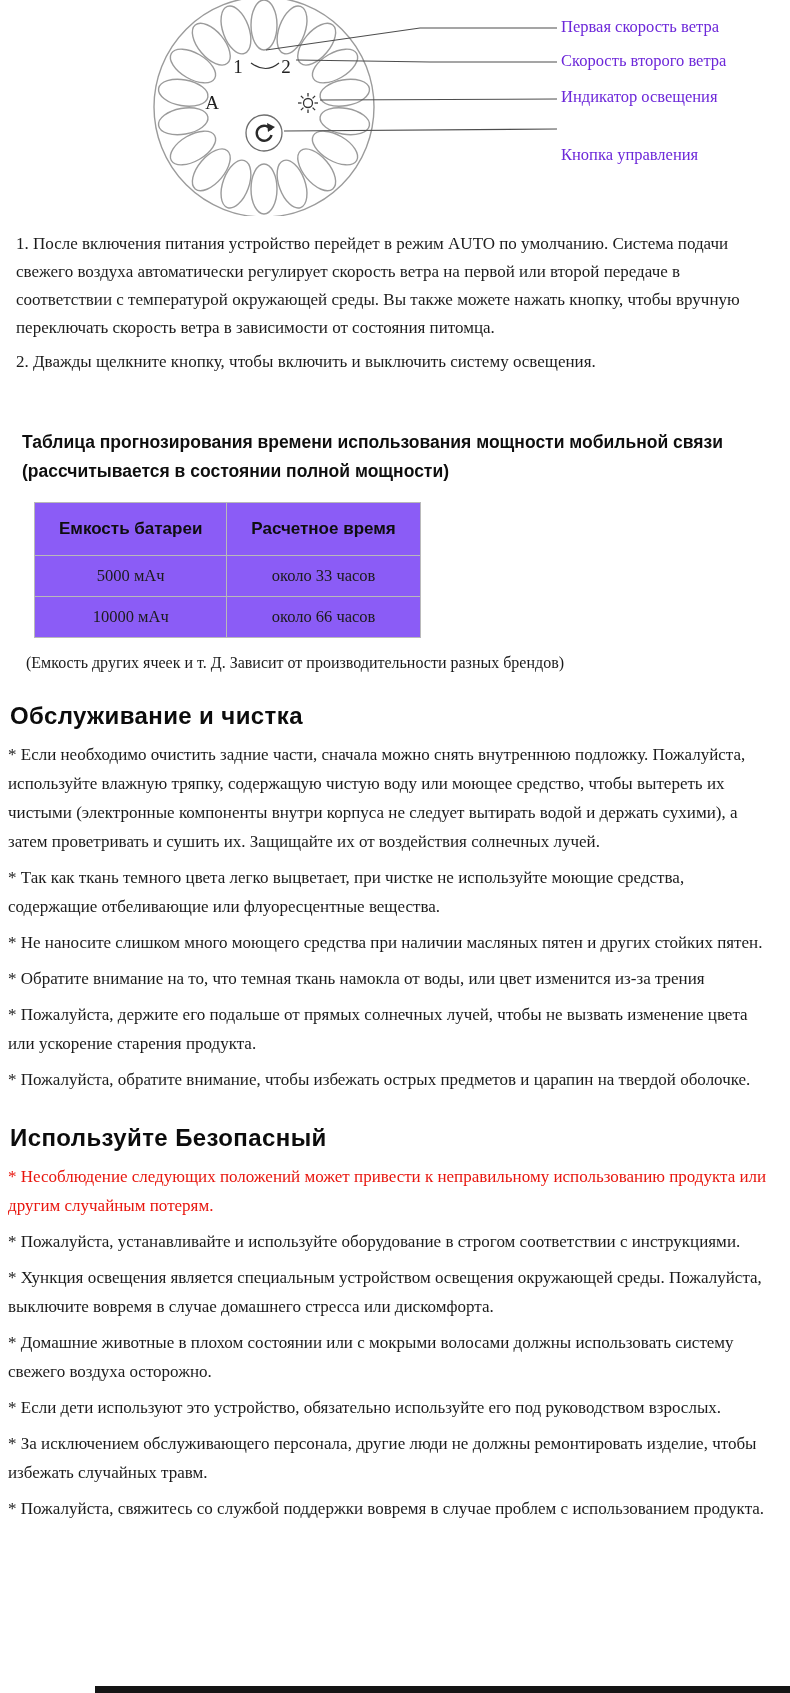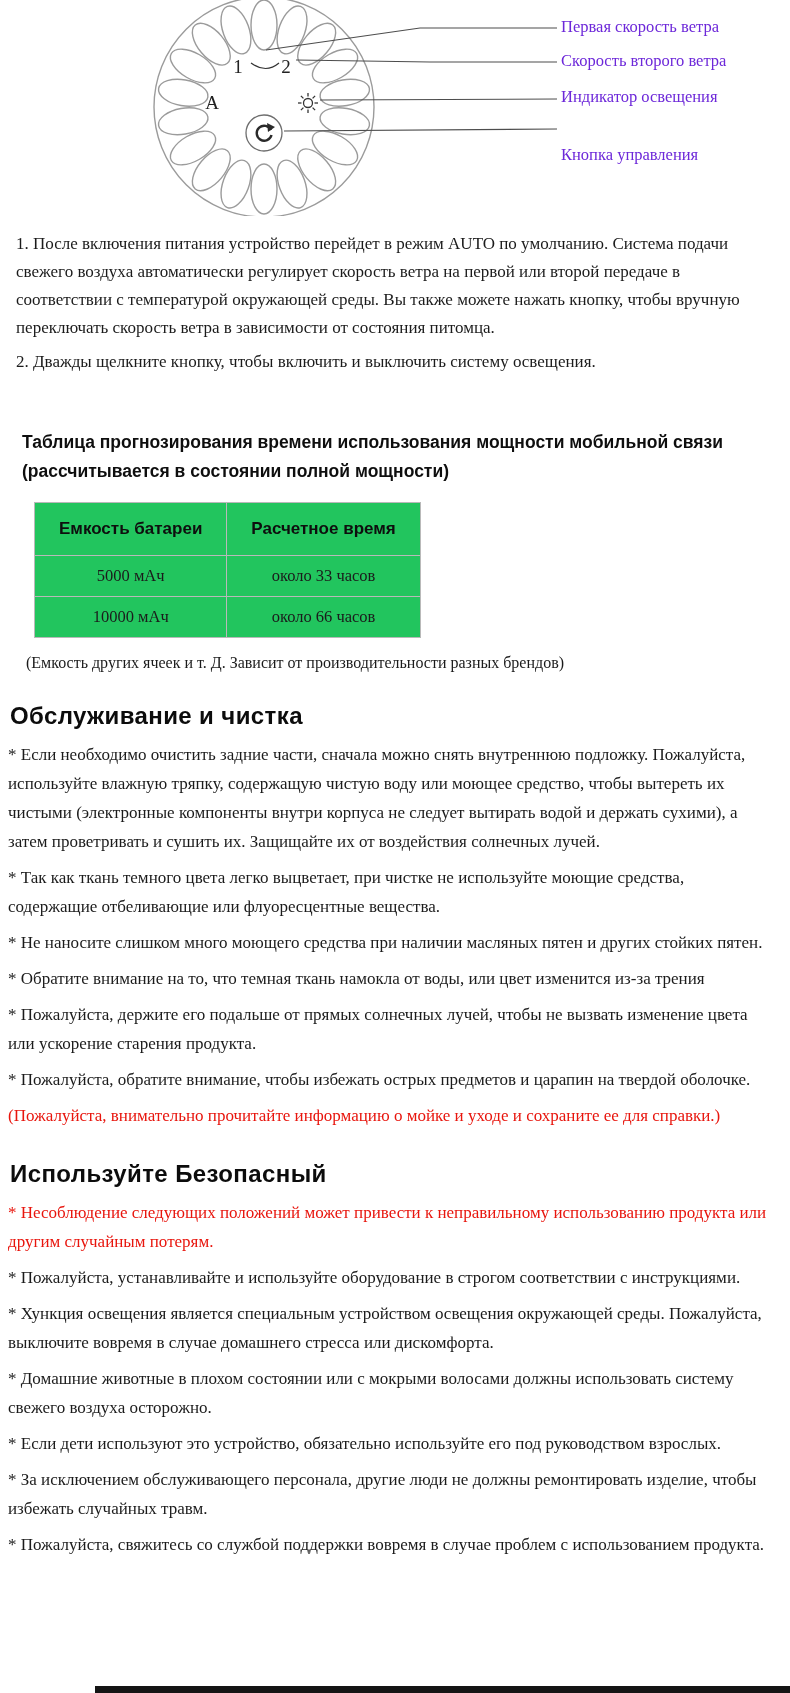--- a/index.html
+++ b/index.html
@@ -14,21 +14,21 @@
   .callout.c2 { top:51px; }
   .callout.c3 { top:87px; }
   .callout.c4 { top:117px;margin-top:28px; }
 
   
   .instructions { padding:14px 18px 0 16px; }
   .instructions p { margin:0 0 6px 0; font-size:17px; line-height:28px; }
 
   .battery { margin-top:52px; padding:0 18px 0 22px; }
   .battery-title div { font-family:"Liberation Sans", sans-serif; font-weight:700; font-size:17.5px; line-height:29px; color:#0e0e0e; }
-  table.battery-table { border-collapse:collapse; margin:16px 0 0 12px; background:#22c55e; }
+  table.battery-table { border-collapse:collapse; margin:16px 0 0 12px; background:#8b5cf6; }
   .battery-table th, .battery-table td { border:1px solid #b9b9b9; text-align:center; }
   .battery-table th { font-family:"Liberation Sans", sans-serif; font-weight:700; font-size:17px; padding:16px 24px; color:#0e0e0e; min-width:125px; }
   .battery-table td { font-family:"Liberation Serif", serif; font-size:16.5px; padding:10px 24px; }
   .battery-note { margin:16px 0 0 4px; font-size:16px; }
 
   .section-heading { font-family:"Liberation Sans", sans-serif; font-weight:700; font-size:24px; letter-spacing:.4px; color:#0c0c0c; margin:30px 0 10px 0; padding:0 16px 0 10px; }
   .body-text { padding:0 20px 0 8px; }
   .body-text p { margin:0 0 7px 0; font-size:17px; line-height:29px; }
   .red { color:#e8150d; }
 
@@ -140,21 +140,20 @@
   </section>
 
   <h2 class="section-heading">Обслуживание и чистка</h2>
   <section class="body-text">
     <p>* Если необходимо очистить задние части, сначала можно снять внутреннюю подложку. Пожалуйста, используйте влажную тряпку, содержащую чистую воду или моющее средство, чтобы вытереть их чистыми (электронные компоненты внутри корпуса не следует вытирать водой и держать сухими), а затем проветривать и сушить их. Защищайте их от воздействия солнечных лучей.</p>
     <p>* Так как ткань темного цвета легко выцветает, при чистке не используйте моющие средства, содержащие отбеливающие или флуоресцентные вещества.</p>
     <p>* Не наносите слишком много моющего средства при наличии масляных пятен и других стойких пятен.</p>
     <p>* Обратите внимание на то, что темная ткань намокла от воды, или цвет изменится из-за трения</p>
     <p>* Пожалуйста, держите его подальше от прямых солнечных лучей, чтобы не вызвать изменение цвета или ускорение старения продукта.</p>
     <p>* Пожалуйста, обратите внимание, чтобы избежать острых предметов и царапин на твердой оболочке.</p>
-    <p class="red">(Пожалуйста, внимательно прочитайте информацию о мойке и уходе и сохраните ее для справки.)</p>
   </section>
 
   <h2 class="section-heading">Используйте Безопасный</h2>
   <section class="body-text">
     <p class="red">* Несоблюдение следующих положений может привести к неправильному использованию продукта или другим случайным потерям.</p>
     <p>* Пожалуйста, устанавливайте и используйте оборудование в строгом соответствии с инструкциями.</p>
     <p>* Хункция освещения является специальным устройством освещения окружающей среды. Пожалуйста, выключите вовремя в случае домашнего стресса или дискомфорта.</p>
     <p>* Домашние животные в плохом состоянии или с мокрыми волосами должны использовать систему свежего воздуха осторожно.</p>
     <p>* Если дети используют это устройство, обязательно используйте его под руководством взрослых.</p>
     <p>* За исключением обслуживающего персонала, другие люди не должны ремонтировать изделие, чтобы избежать случайных травм.</p>

